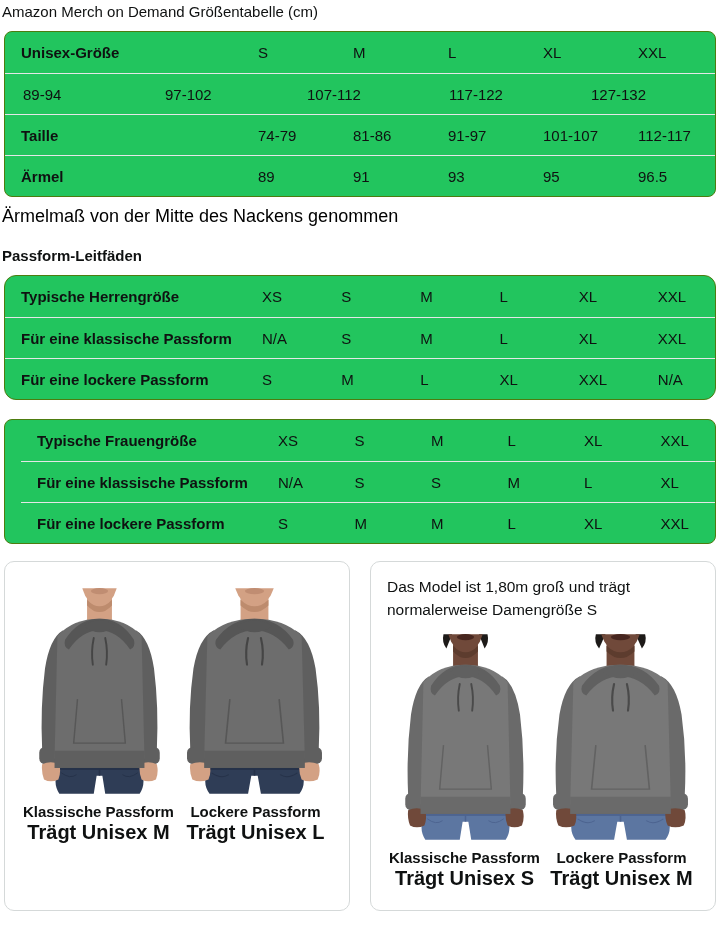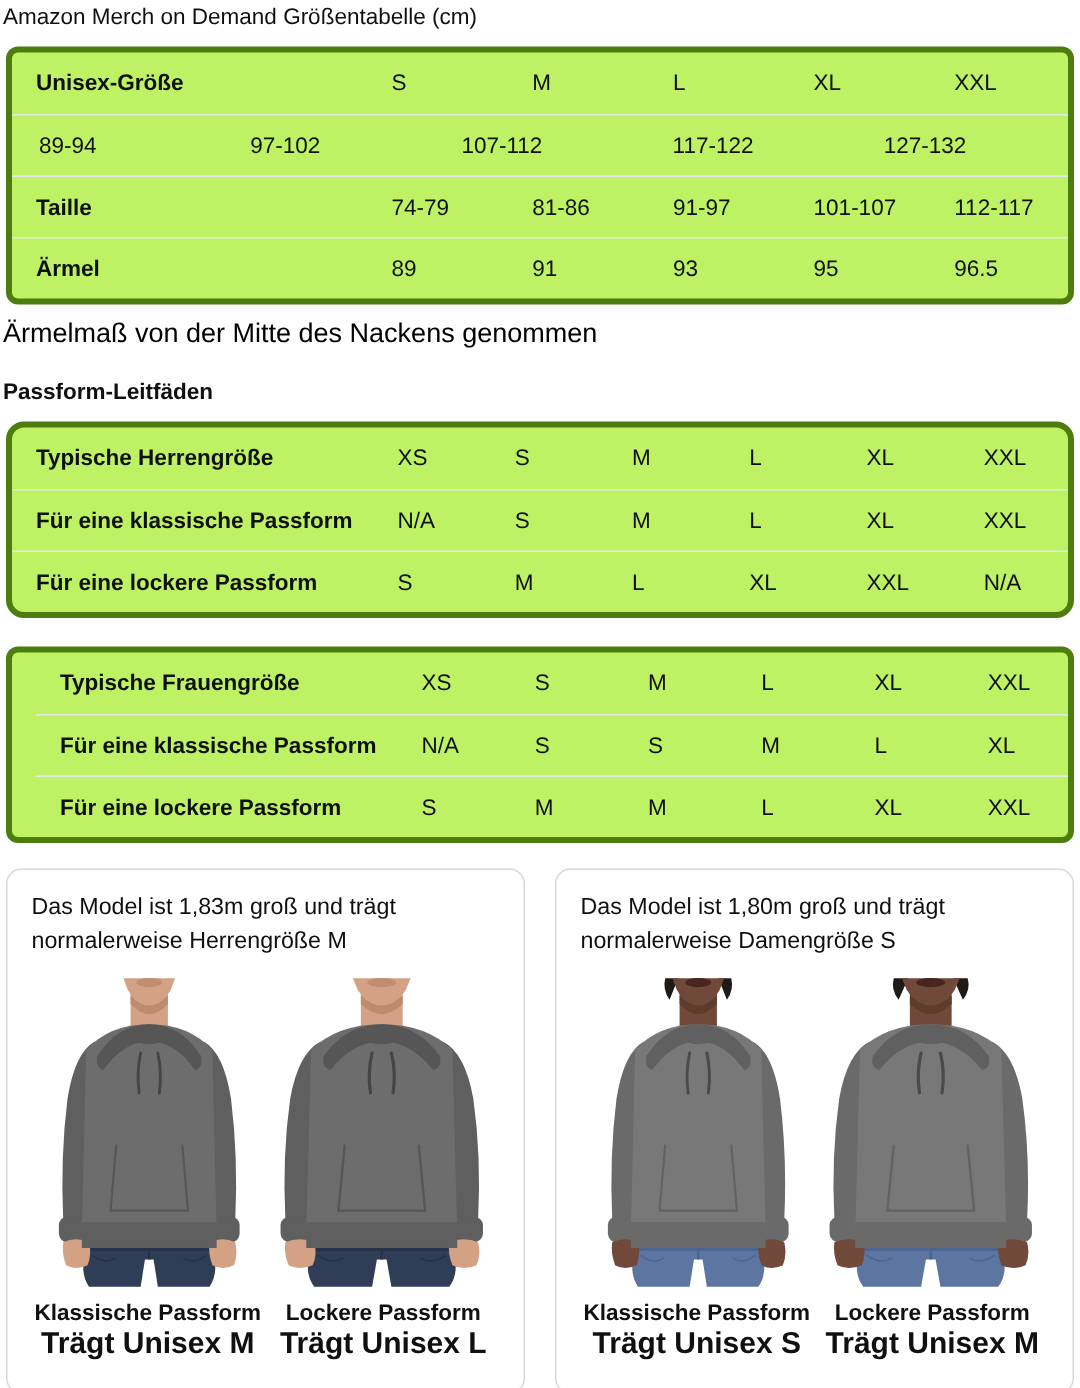--- a/index.html
+++ b/index.html
@@ -14,23 +14,23 @@
   .page-title {
     font-size: 15px;
     line-height: 18px;
     font-weight: 400;
     margin-left: 2px;
   }
 
   
   .tbl {
     margin: 0 4px;
-    border: 4px solid #4d7c0f;
+    border: 1px solid #4d7c0f;
     border-radius: 8px;
-    background: #bef264;
+    background: #22c55e;
     overflow: hidden;
   }
   .tbl-size   { margin-top: 10px; }
   .tbl-fit-m  { margin-top: 10px; border-radius: 12px; }
   .tbl-fit-w  { margin-top: 19px; padding-left: 16px; }
   .tr {
     display: flex;
     align-items: center;
     height: 41px;
     border-top: 1px solid #e4e7e7;
@@ -245,21 +245,20 @@
       <div class="td-val">M</div>
       <div class="td-val">L</div>
       <div class="td-val">XL</div>
       <div class="td-val">XXL</div>
     </div>
   </div>
 
   <div class="cards">
 
     <div class="card">
-      <div class="card-title">Das Model ist 1,83m groß und trägt normalerweise Herrengröße M</div>
       <div class="figures">
         <div class="figure fig-male">
           <svg viewBox="0 0 160 215" xmlns="http://www.w3.org/2000/svg">
               <use href="#fig-def"></use>
             </svg>
         </div>
         <div class="figure fig-male">
           <svg viewBox="0 0 160 215" xmlns="http://www.w3.org/2000/svg">
               <use href="#fig-def" transform="translate(-9.6 0) scale(1.12 1)"></use>
             </svg>

